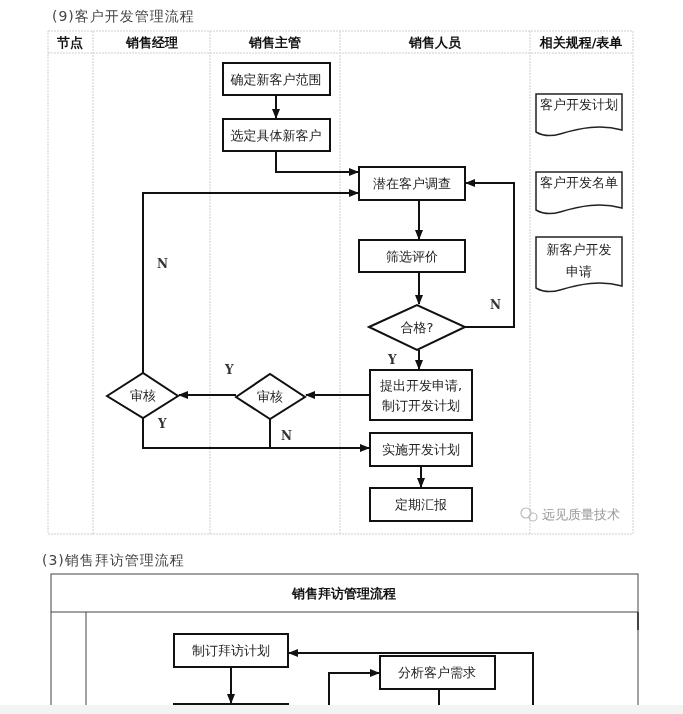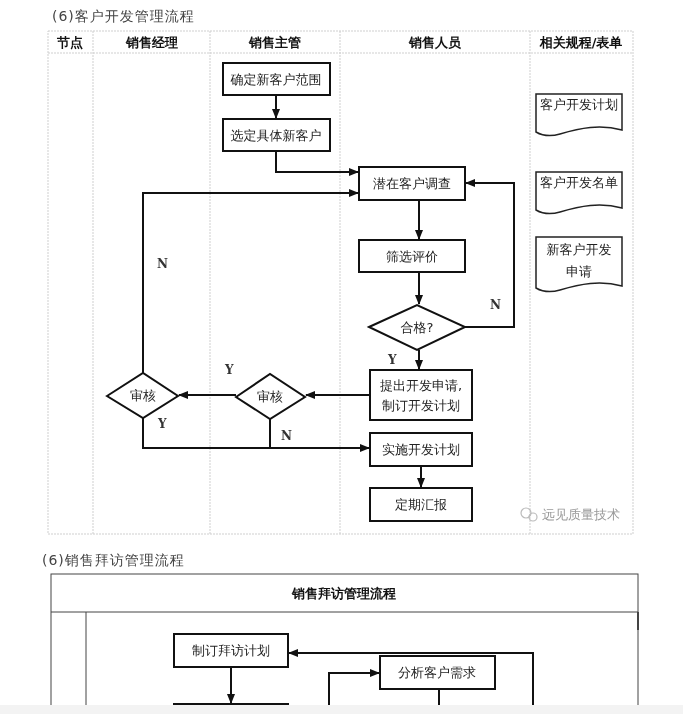--- a/index.html
+++ b/index.html
@@ -4,22 +4,22 @@
 <style>
   html, body { margin:0; padding:0; background:#ffffff; }
   body { width:683px; height:714px; position:relative; overflow:hidden; font-family:"DejaVu Sans", sans-serif; color:#222; }
   .sec-title { position:absolute; font-size:14px; color:#444; letter-spacing:1px; }
   svg { position:absolute; left:0; top:0; }
   .bottom-shade { position:absolute; left:0; top:705px; width:683px; height:9px; background:#f3f3f3; }
 </style>
 </head>
 <body>
 
-<div class="sec-title" style="left:52px; top:8px;">(6)客户开发管理流程</div>
-<div class="sec-title" style="left:42px; top:552px;">(6)销售拜访管理流程</div>
+<div class="sec-title" style="left:52px; top:8px;">(9)客户开发管理流程</div>
+<div class="sec-title" style="left:42px; top:552px;">(3)销售拜访管理流程</div>
 
 <svg width="683" height="714" viewBox="0 0 683 714" xmlns="http://www.w3.org/2000/svg">
   <defs>
     <marker id="arr" markerWidth="10" markerHeight="10" refX="9" refY="5" orient="auto" markerUnits="userSpaceOnUse">
       <path d="M0,1 L10,5 L0,9 z" fill="#111"></path>
     </marker>
   </defs>
 
   <g stroke="#cfcfcf" stroke-width="1" fill="none" stroke-dasharray="2,1">
     <rect x="48" y="31" width="585" height="503"></rect>

